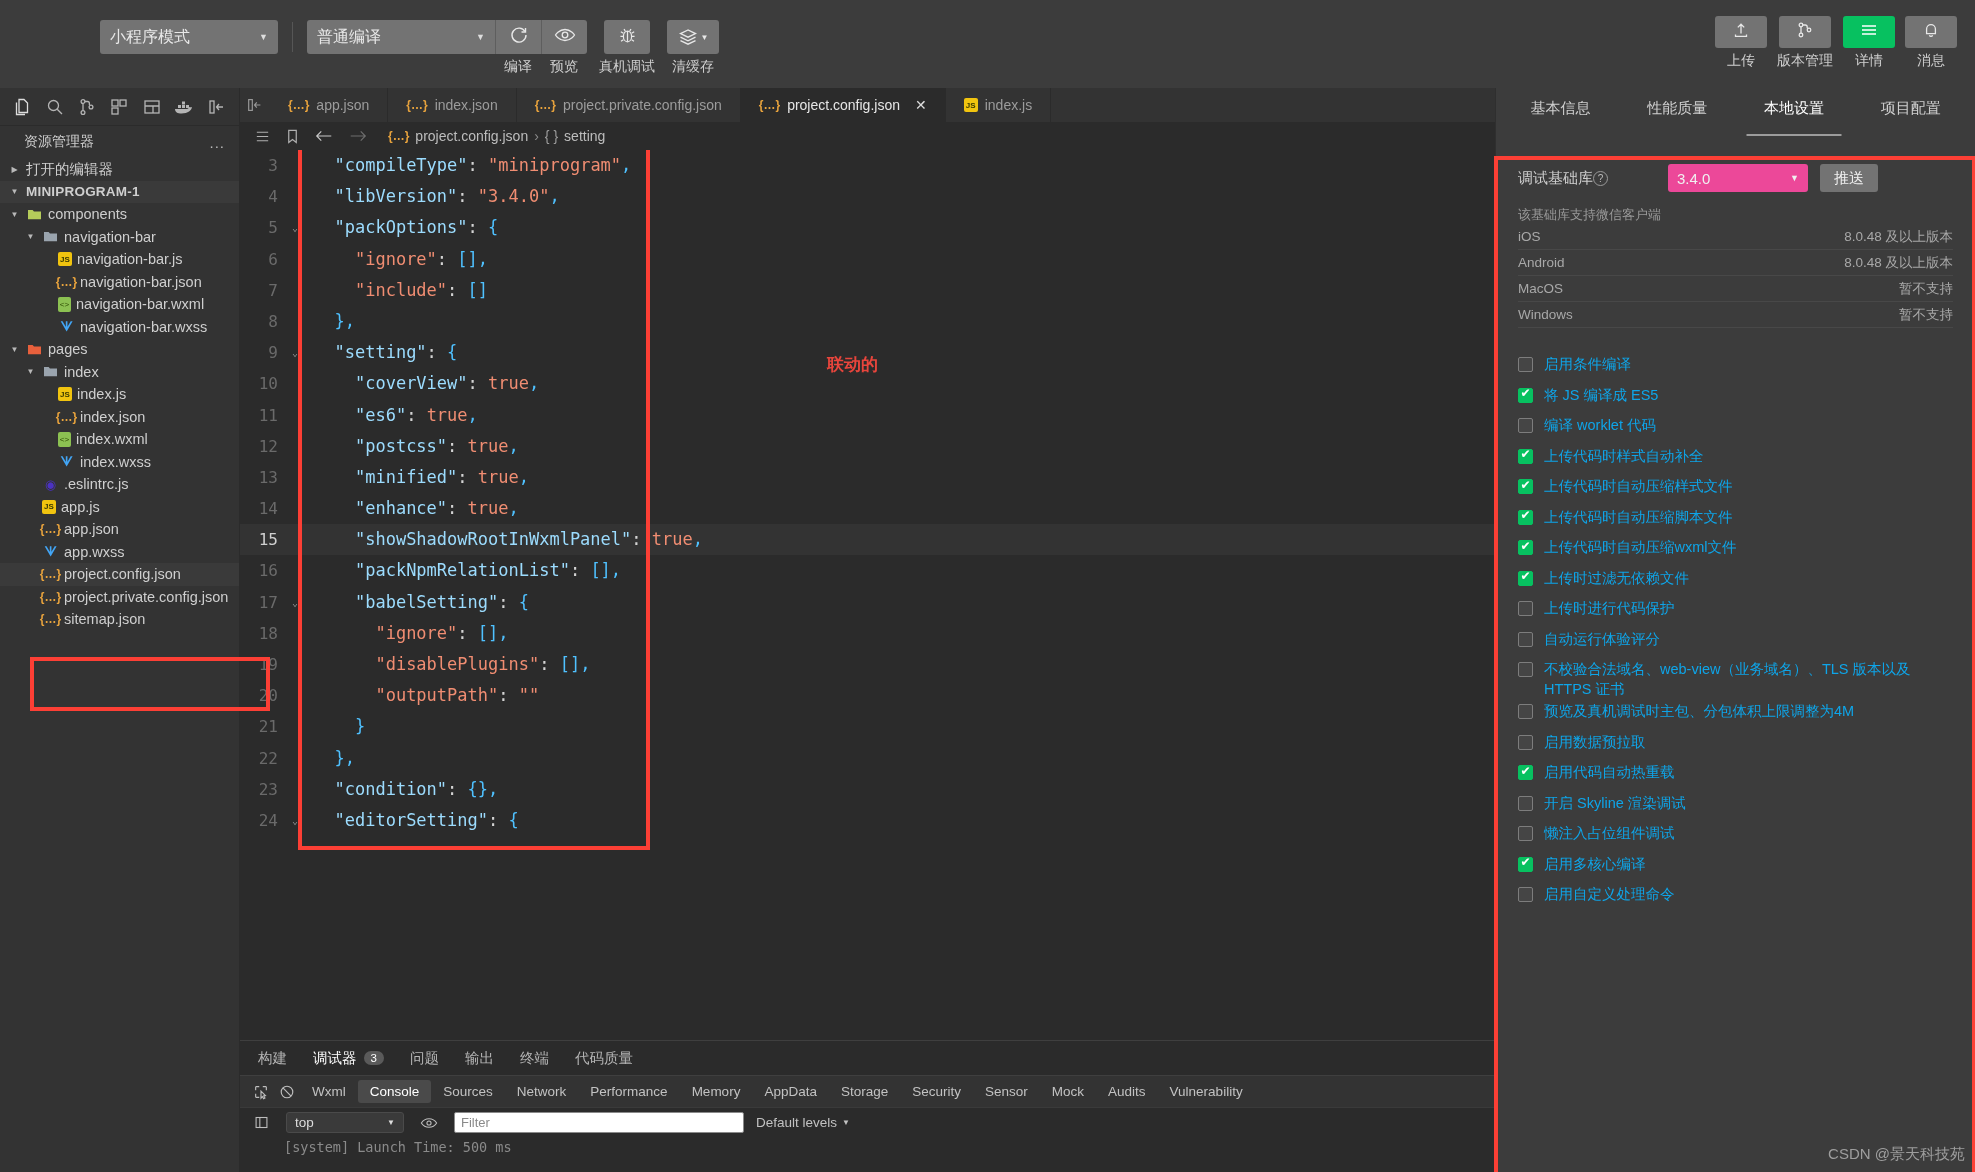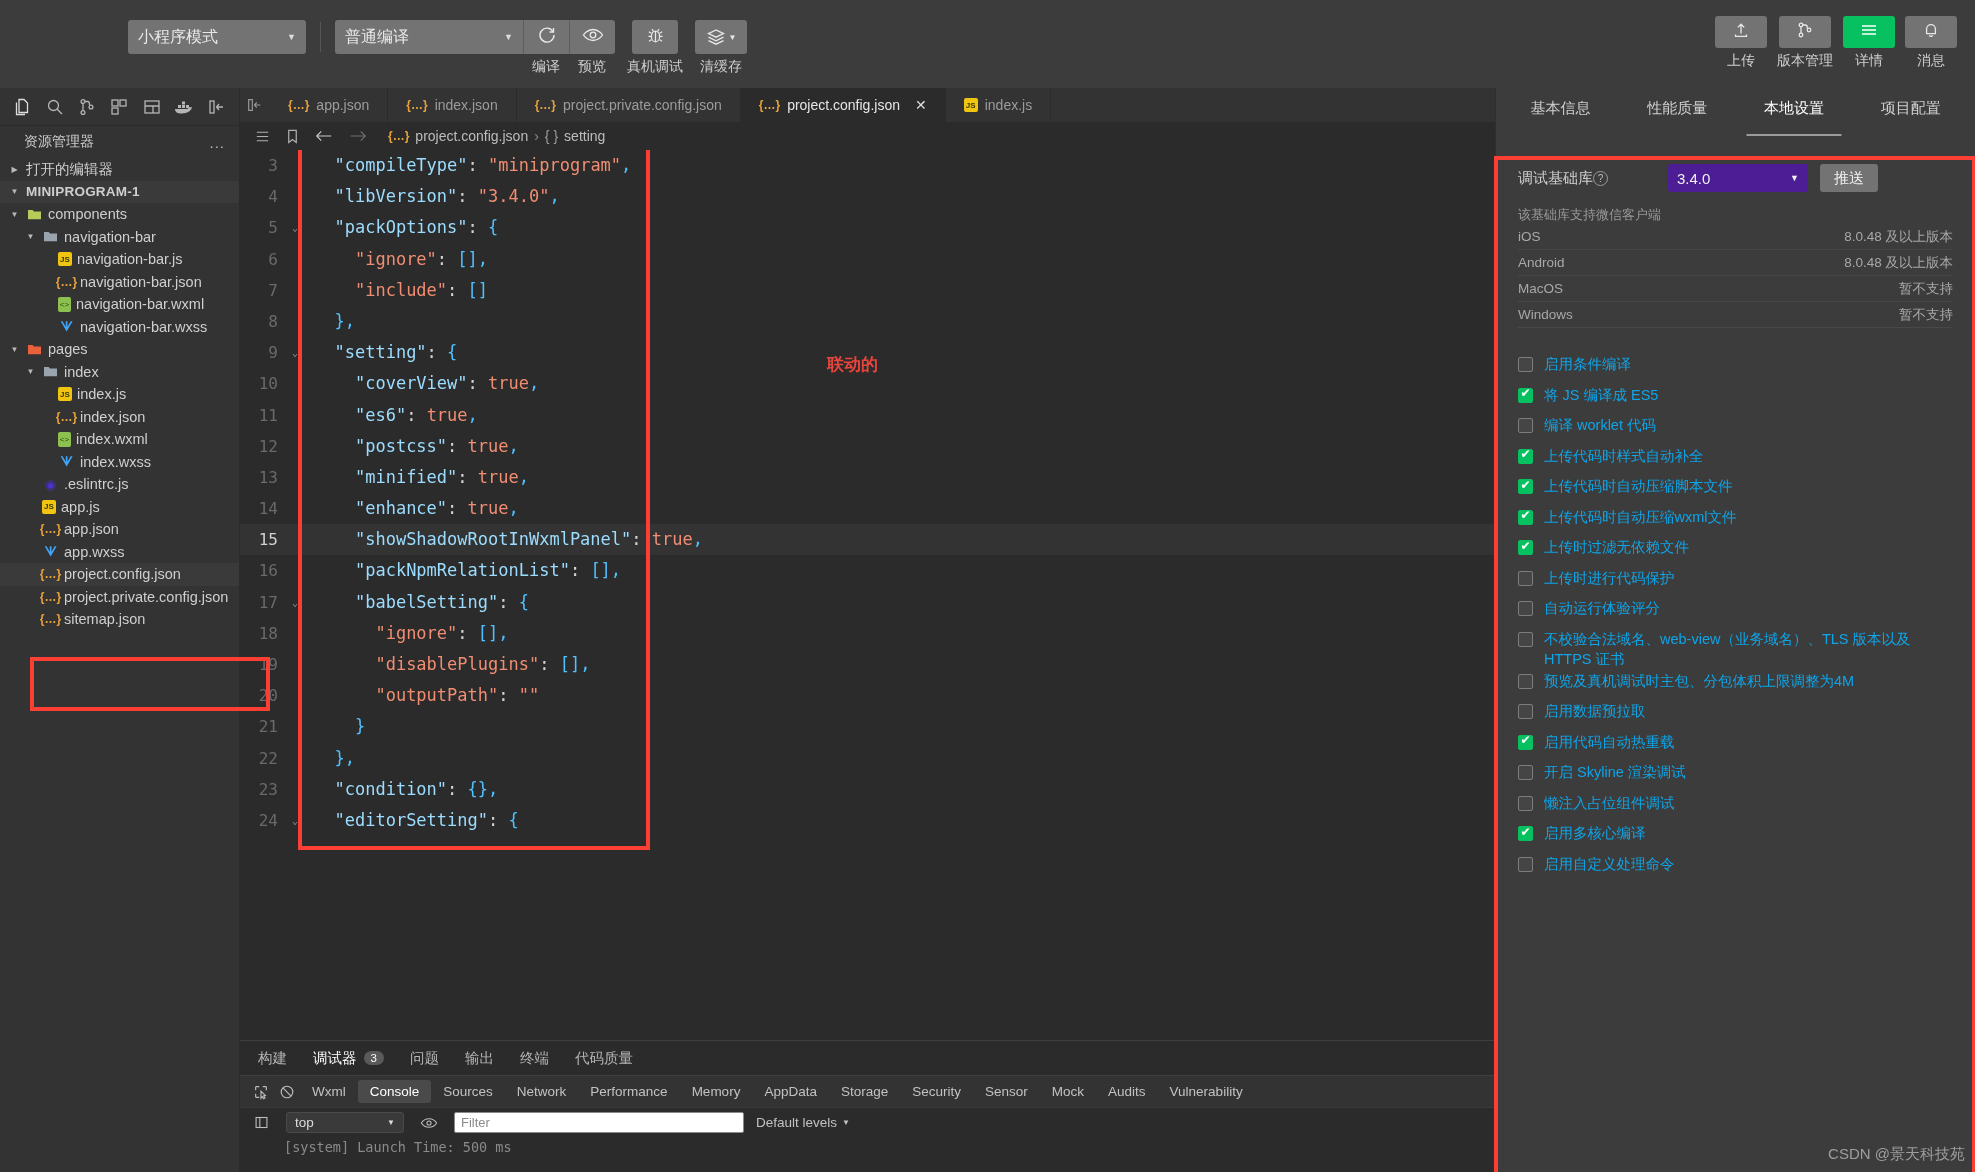--- a/index.html
+++ b/index.html
@@ -10,21 +10,21 @@
   }
   .app{
     position:relative; width:1975px; height:1172px;
     background:#3c3c3c; color:#ccc;
     display:flex; flex-direction:column;
   }
 
   
   .toolbar{
     height:88px; background:#3c3c3c; flex:0 0 88px;
-    display:flex; align-items:flex-start; position:relative;margin-left:28px;
+    display:flex; align-items:flex-start; position:relative;
   }
   .tb-left{ display:flex; align-items:flex-start; padding-left:100px; padding-top:20px; gap:0; }
   .tb-group{ display:flex; align-items:flex-start; }
   .select-box{
     height:34px; background:#737373; border:none; border-radius:3px;
     color:#e8e8e8; font-size:16px; display:flex; align-items:center;
     padding:0 10px; min-width:178px; justify-content:space-between; cursor:pointer;
   }
   .select-box .caret{ font-size:9px; color:#ddd; margin-left:8px;}
   .tb-sep{ width:1px; height:30px; background:#565656; margin:2px 14px 0 14px; }
@@ -183,21 +183,21 @@
   }
   .rp-body{ flex:1; overflow:hidden; padding:0 22px;}
   .row-lib{ display:flex; align-items:center; margin-top:36px; gap:0;}
   .lib-label{ font-size:15px; color:#cfcfcf; width:150px; display:flex; align-items:center; }
   .qmark{
     display:inline-flex;align-items:center;justify-content:center;
     width:15px;height:15px;border:1px solid #9a9a9a;border-radius:50%;
     font-size:10px;color:#bbb;
   }
   .ver-select{
-    background:#4c1d95; border-radius:3px; height:28px; width:140px; color:#f0f0f0;
+    background:#ec4899; border-radius:3px; height:28px; width:140px; color:#f0f0f0;
     font-size:15px; display:flex; align-items:center; justify-content:space-between;
     padding:0 9px; cursor:pointer;gap:48px;
   }
   .push-btn{
     margin-left:12px; background:#737373; border-radius:3px; height:28px;
     padding:0 14px; display:flex; align-items:center; color:#f0f0f0; font-size:15px; cursor:pointer;
   }
   .support-note{ font-size:13px; color:#9a9a9a; margin-top:14px;}
   .plat-row{
     height:26px; display:flex; align-items:center; justify-content:space-between;
@@ -757,20 +757,24 @@
             <div class="chk-row">
               <span class="chk"></span>
               <span class="chk-lbl">编译 worklet 代码</span>
             </div>
             <div class="chk-row">
               <span class="chk on"></span>
               <span class="chk-lbl">上传代码时样式自动补全</span>
             </div>
             <div class="chk-row">
               <span class="chk on"></span>
+              <span class="chk-lbl">上传代码时自动压缩样式文件</span>
+            </div>
+            <div class="chk-row">
+              <span class="chk on"></span>
               <span class="chk-lbl">上传代码时自动压缩脚本文件</span>
             </div>
             <div class="chk-row">
               <span class="chk on"></span>
               <span class="chk-lbl">上传代码时自动压缩wxml文件</span>
             </div>
             <div class="chk-row">
               <span class="chk on"></span>
               <span class="chk-lbl">上传时过滤无依赖文件</span>
             </div>

